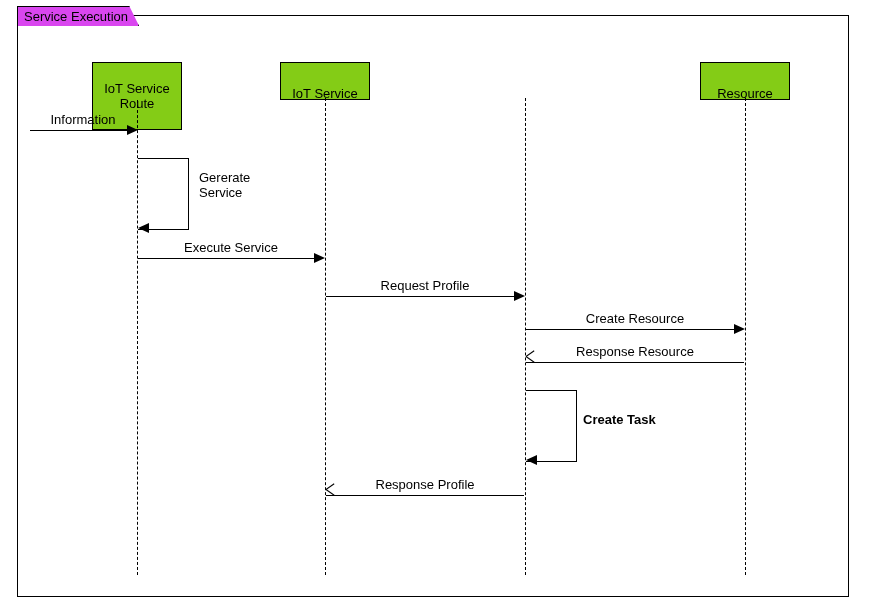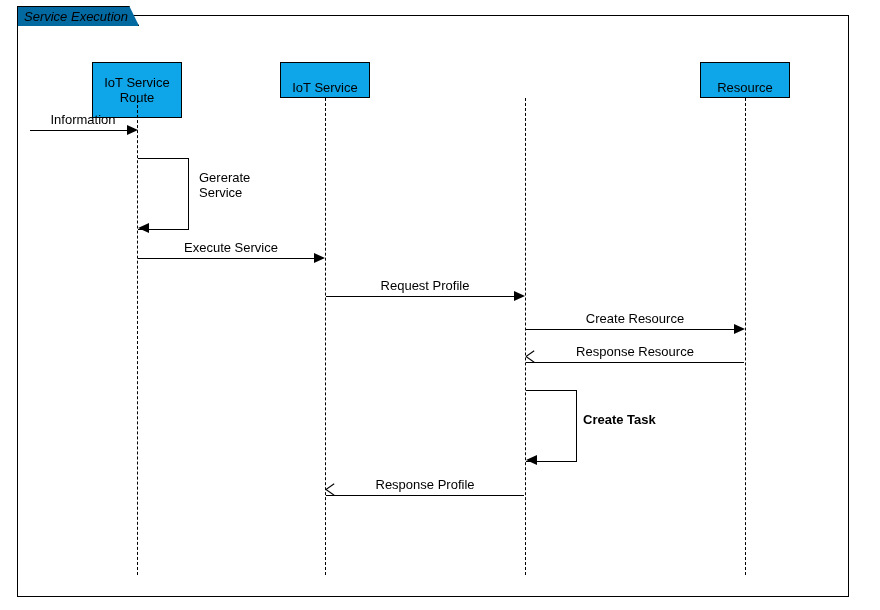--- a/index.html
+++ b/index.html
@@ -1,19 +1,19 @@
 <!DOCTYPE html>
 <html><head>
 <meta charset="utf-8">
 <style>
 body{margin:0;background:#fff;font-family:Arial,sans-serif;font-size:13px;color:#000;}
 .canvas{position:relative;width:880px;height:610px;}
 .frame{position:absolute;left:17px;top:15px;width:830px;height:580px;border:1px solid #000;}
-.frame-tab{position:absolute;left:17px;top:6px;background:#0369a1;border:1px solid #000;border-bottom:none;padding:2px 10px 2px 6px;clip-path:polygon(0 0,92% 0,100% 100%,0 100%);font-style:italic;}
-.part{position:absolute;border:1px solid #000;background:#0ea5e9;text-align:center;padding:12px 6px;box-sizing:border-box;}
+.frame-tab{position:absolute;left:17px;top:6px;background:#d946ef;border:1px solid #000;border-bottom:none;padding:2px 10px 2px 6px;clip-path:polygon(0 0,92% 0,100% 100%,0 100%);}
+.part{position:absolute;border:1px solid #000;background:#84cc16;text-align:center;padding:18px 6px;box-sizing:border-box;}
 .lifeline{position:absolute;border-left:1.5px dashed #000;top:0;}
 .msg{position:absolute;text-align:center;transform:translateX(-50%);}
 .arrow-line{position:absolute;height:0;border-top:1.4px solid #000;}
 .arrow-head-r{position:absolute;width:0;height:0;border-top:5px solid transparent;border-bottom:5px solid transparent;border-left:11px solid #000;}
 .arrow-head-l{position:absolute;width:0;height:0;border-top:5px solid transparent;border-bottom:5px solid transparent;border-right:11px solid #000;}
 .open-head-l{position:absolute;width:12px;height:12px;}
 .open-head-l::before{content:"";position:absolute;right:0;top:0;width:10px;border-top:1.4px solid #000;transform:rotate(35deg);transform-origin:left center;left:0;}
 .open-head-l::after{content:"";position:absolute;right:0;top:0;width:10px;border-top:1.4px solid #000;transform:rotate(-35deg);transform-origin:left center;left:0;}
 .selfbox{position:absolute;border:1px solid #000;border-left:none;background:transparent;}
 .selftext{position:absolute;}

